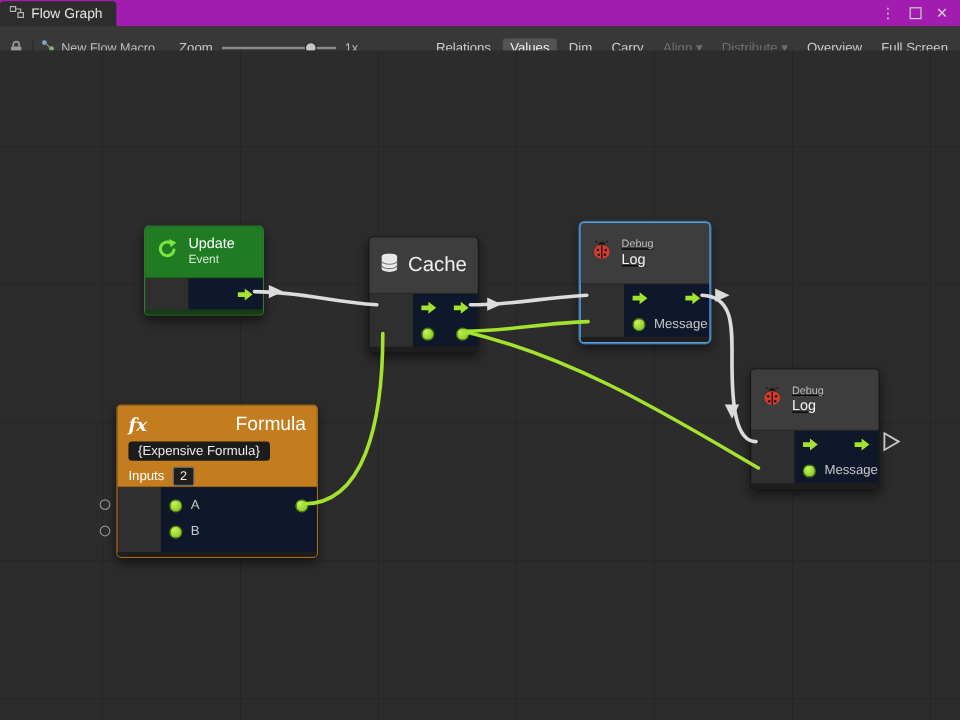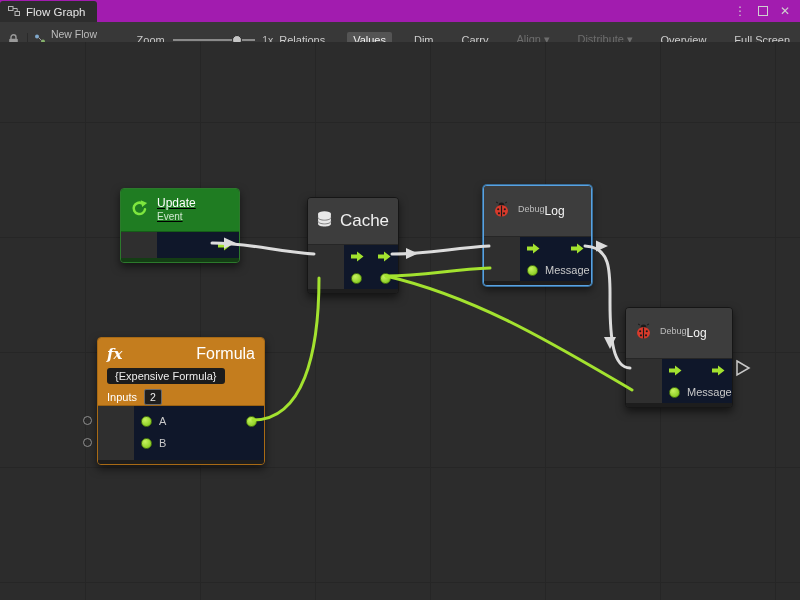--- a/index.html
+++ b/index.html
@@ -15,56 +15,56 @@
   .toolbar{position:absolute;left:0;top:22px;width:800px;height:36px;background:#383838;border-bottom:1px solid #1e1e1e;
     display:flex;align-items:center;font-size:11px;color:#c9c9c9;box-sizing:border-box;}
   .toolbar .sep{width:1px;height:14px;background:#2a2a2a;margin:0 6px;}
   .lockwrap{padding:0 2px 0 8px;display:flex;align-items:center;}
   .macro{display:flex;align-items:center;gap:5px;color:#bdbdbd;font-size:10.5px;}
   .zoom-label{margin-left:20px;margin-right:8px;color:#c9c9c9;}
   .slider{position:relative;width:95px;height:12px;}
   .slider .track{position:absolute;left:0;right:0;top:5px;height:2px;background:#8a8a8a;}
   .slider .knob{position:absolute;top:1px;left:calc(78% - 5px);width:10px;height:10px;border-radius:50%;background:#c6c6c6;border:1px solid #2a2a2a;box-sizing:border-box;}
   .zoom-val{margin-left:7px;color:#bdbdbd;font-size:10.5px;}
-  .tb-buttons{margin-left:auto;display:flex;align-items:flex-end;gap:16px;padding-right:4px;}
+  .tb-buttons{margin-left:auto;display:flex;align-items:flex-end;gap:4px;padding-right:4px;}
   .tbtn{padding:2px 6px;color:#cdcdcd;cursor:default;white-space:nowrap;}
   .tbtn.active{background:#545454;color:#f2f2f2;border-radius:2px;}
   .tbtn.disabled{color:#6d6d6d;}
   
   .canvas{position:absolute;left:0;top:42px;width:800px;height:558px;background:#2c2c2c;overflow:hidden;
     background-image:linear-gradient(#262626 1px,transparent 1px),linear-gradient(90deg,#262626 1px,transparent 1px);
     background-size:115px 115px;background-position:-30px 80px;}
   .wires{position:absolute;left:0;top:0;pointer-events:none;z-index:5;}
   
   .node{position:absolute;border-radius:4px;box-shadow:0 4px 9px rgba(0,0,0,.55);z-index:2;box-sizing:border-box;}
   .hdr{display:flex;align-items:center;gap:8px;padding:0 9px;border-radius:3px 3px 0 0;}
   .body{background:#0f172a;margin-left:36px;}
   .foot{height:4px;border-radius:0 0 3px 3px;}
   .prow{display:flex;align-items:center;justify-content:space-between;height:22px;padding:0 7px;}
   .prow.left{justify-content:flex-start;gap:7px;}
   .pcircle{width:11px;height:11px;border-radius:50%;flex:0 0 auto;
     background:radial-gradient(circle at 35% 30%,#c6f25e,#8fd028 72%);border:1px solid #4e7d10;box-sizing:border-box;}
   .hollow-port{position:absolute;width:9px;height:9px;border-radius:50%;border:1.5px solid #8f8f8f;box-sizing:border-box;background:transparent;z-index:2;}
   .ptxt{font-size:11px;color:#c9c9c9;}
   
-  #node-update{left:120px;top:146px;width:120px;border:1px solid #2c7a2c;background:#2f2f2f;text-decoration:underline;}
+  #node-update{left:120px;top:146px;width:100px;border:1px solid #2c7a2c;background:#2f2f2f;}
   #node-update .hdr{height:42px;background:#1f7c22;border-bottom:1px solid #155d17;}
   #node-update .titlecol{display:flex;flex-direction:column;line-height:1.15;}
   #node-update .t1{font-size:12px;color:#fff;}
   #node-update .t2{font-size:10px;color:#cfe8cf;}
   #node-update .body{display:flex;align-items:center;justify-content:flex-end;height:26px;padding:0 8px;}
   #node-update .foot{background:#143d14;}
   
   #node-cache{left:307px;top:155px;width:92px;border:1px solid #161616;background:#2f2f2f;}
   #node-cache .hdr{height:46px;background:#3d3d3d;border-bottom:1px solid #262626;justify-content:center;}
   #node-cache .title{font-size:17px;color:#f0f0f0;}
   #node-cache .foot{background:#1d1d1d;}
   
   .debug .hdr{height:50px;background:#3d3d3d;border-bottom:1px solid #262626;}
-  .debug .titlecol{display:flex;flex-direction:row;line-height:1.2;}
+  .debug .titlecol{display:flex;flex-direction:column;line-height:1.2;text-decoration:underline;}
   .debug .cat{font-size:9px;color:#bdbdbd;}
   .debug .title{font-size:12px;color:#f5f5f5;}
   .debug .foot{background:#1d1d1d;}
   #node-debug-top{left:483px;top:143px;width:109px;border:1px solid #5aa2e0;background:#2f2f2f;box-shadow:0 0 0 1px #38709e,0 4px 9px rgba(0,0,0,.55);}
   #node-debug-bottom{left:625px;top:265px;width:108px;border:1px solid #161616;background:#2f2f2f;}
   
   #node-formula{left:97px;top:295px;width:168px;border:1px solid #a86a15;background:#2f2f2f;}
   #node-formula .hdr{display:block;height:68px;background:#c47d1e;border-bottom:1px solid #9c6212;padding:4px 9px 0;box-sizing:border-box;border-radius:3px 3px 0 0;}
   .f-row1{display:flex;align-items:center;gap:8px;height:24px;justify-content:space-between;}
   .fx{font-family:"DejaVu Serif",serif;font-style:italic;font-weight:bold;font-size:15px;color:#fff;}

